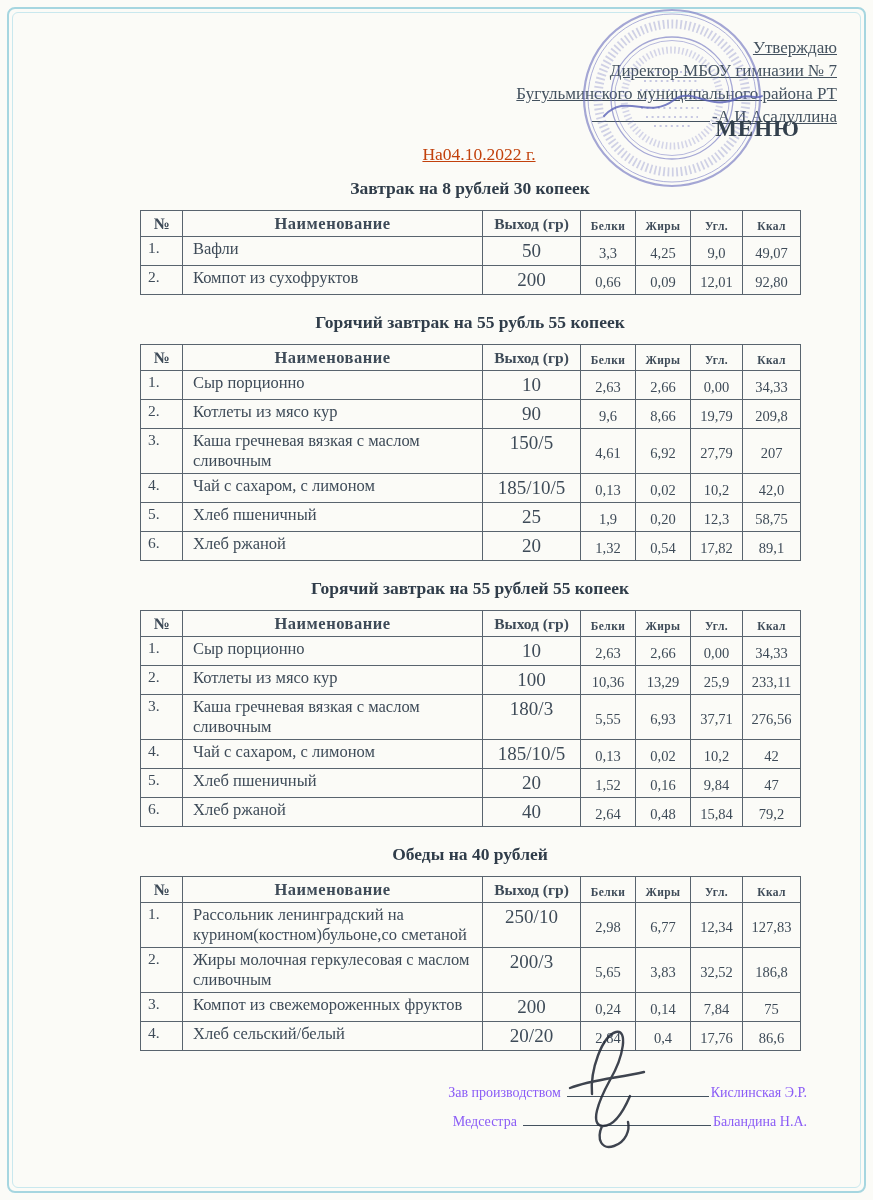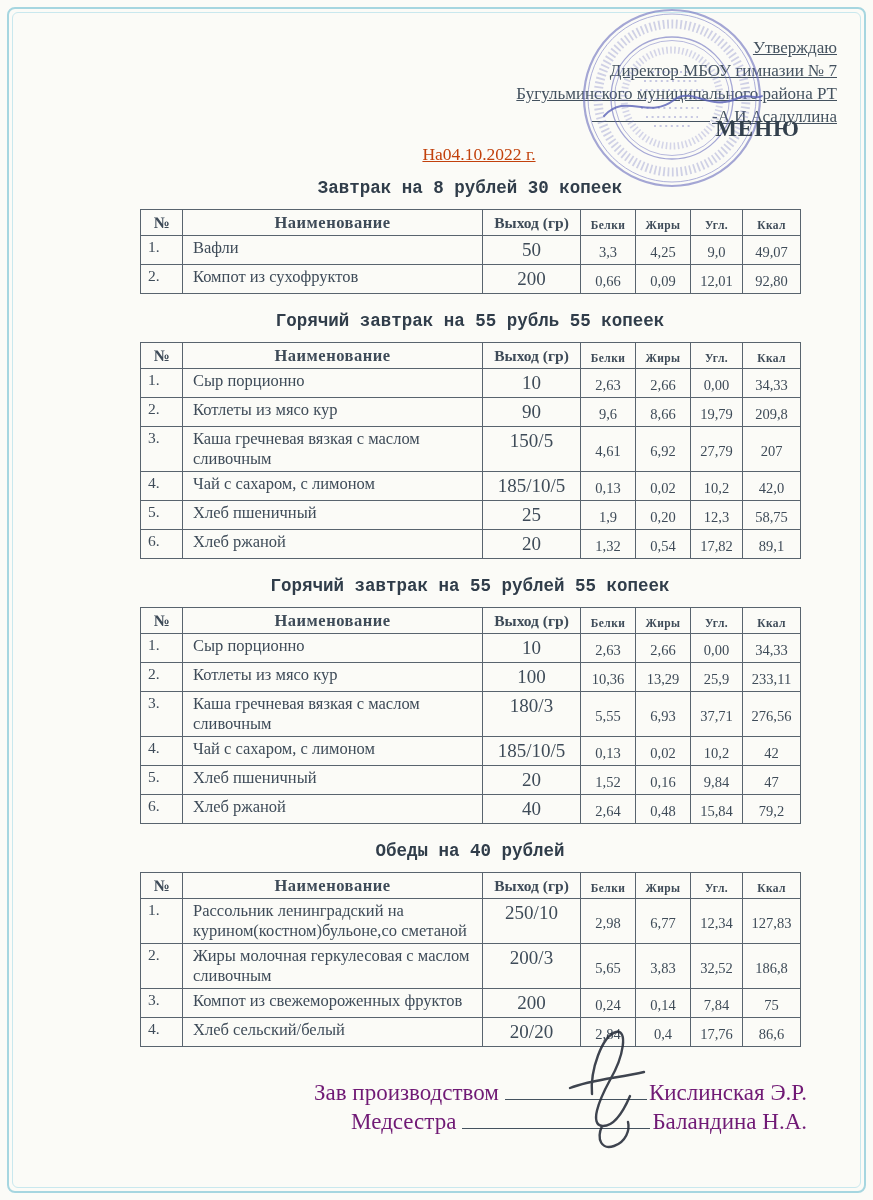--- a/index.html
+++ b/index.html
@@ -57,21 +57,20 @@
     text-align: center; font-size: 17.5px;
     text-decoration: underline;
     color: #c2410c;
     margin-left: 18px;
   }
 
   .section-title {
     text-align: center; font-weight: bold;
     font-size: 17.5px; color: #303d4a;
     margin: 17px 0 11px 0;
-    font-family: Liberation Mono, monospace;
   }
   .table-section:first-child .section-title { margin-top: 13px; }
 
   table.menu-table {
     border-collapse: collapse;
     table-layout: fixed;
     width: 660px;
     color: #3e4b58;
   }
   .menu-table col.w0 { width: 42px; }
@@ -105,21 +104,21 @@
   .menu-table td.c2 {
     font-size: 19px; text-align: center; vertical-align: top; padding-top: 3px;
   }
   .menu-table td.num {
     font-size: 14.5px; text-align: center; vertical-align: middle; padding-top: 6px;
   }
 
   
   .footer {
     position: absolute; top: 1078px; right: 66px;
-    font-size: 23px; line-height: 29px; color: #701a75;
+    font-size: 14px; line-height: 29px; color: #8b5cf6;
   }
   .footer-row { display: flex; justify-content: flex-end; align-items: baseline; }
   .footer-row .sig-line { margin: 0 2px 0 6px; }
   .footer-row.r0 .sig-line { width: 142px; }
   .footer-row.r1 .sig-line { width: 188px; }
   .footer-sign { position: absolute; top: 1022px; left: 540px; width: 150px; height: 135px; }
 </style>
 </head>
 <body>
 

